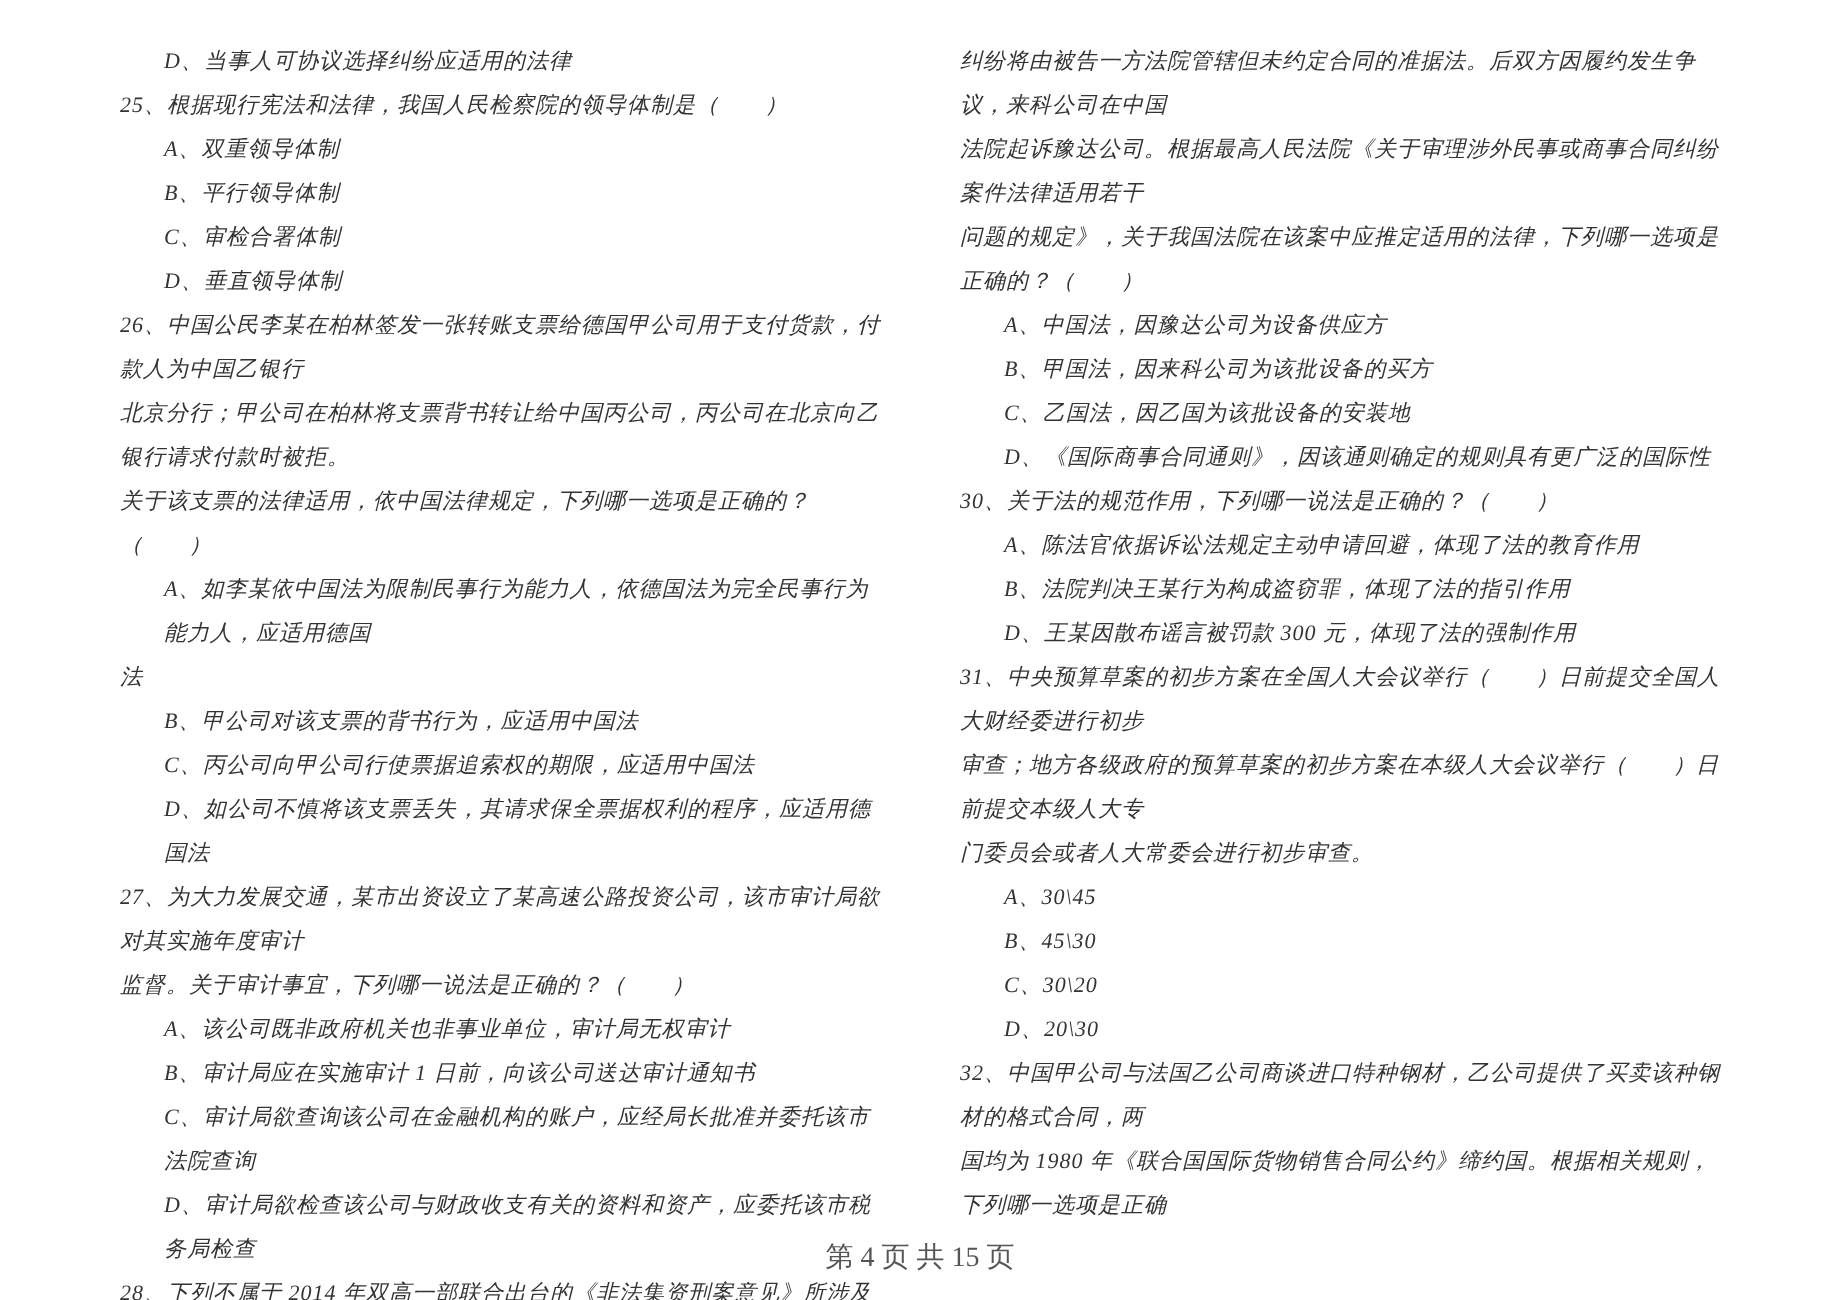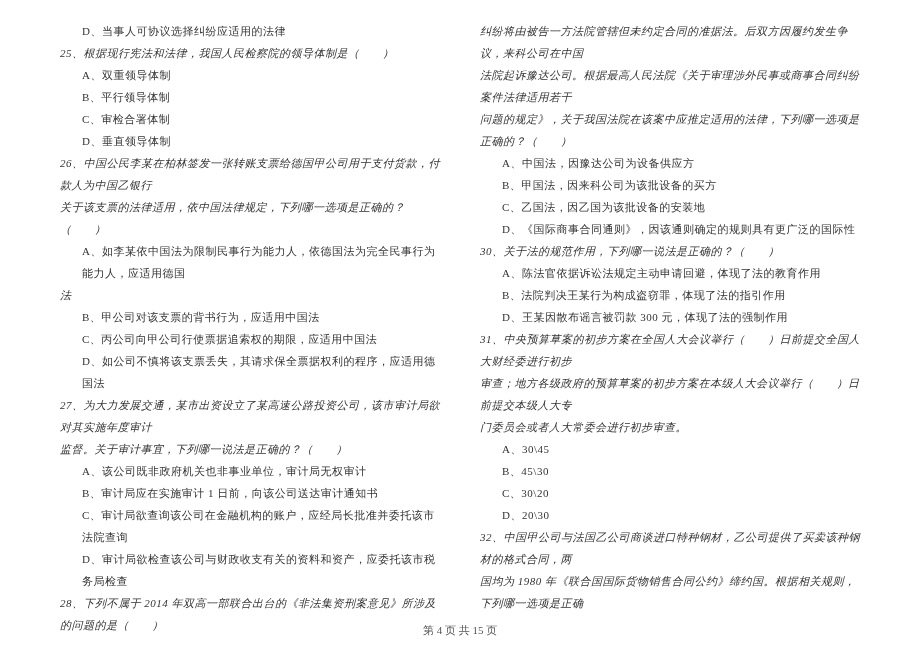--- a/index.html
+++ b/index.html
@@ -30,47 +30,49 @@
     }
     .column-right {
       padding-left: 20px;
     }
     .line {
       line-height: 2.0;
       letter-spacing: 0.5px;
     }
     .indent1 {
       padding-left: 2em;
+      font-style: italic;
     }
     .indent2 {
       padding-left: 0;
       font-style: italic;
     }
     .footer {
       position: absolute;
       bottom: 12px;
       left: 0;
       right: 0;
       text-align: center;
-      font-size: 11px;
+      font-size: 14px;
       color: #555;
     }
   </style>
 </head>
 <body>
 
 <div class="page">
   <div class="column column-left" id="left-col">
       <div class="line indent1">D、当事人可协议选择纠纷应适用的法律</div>
       <div class="line indent2">25、根据现行宪法和法律，我国人民检察院的领导体制是（　　）</div>
       <div class="line indent1">A、双重领导体制</div>
       <div class="line indent1">B、平行领导体制</div>
       <div class="line indent1">C、审检合署体制</div>
       <div class="line indent1">D、垂直领导体制</div>
       <div class="line indent2">26、中国公民李某在柏林签发一张转账支票给德国甲公司用于支付货款，付款人为中国乙银行</div>
+      <div class="line indent2">北京分行；甲公司在柏林将支票背书转让给中国丙公司，丙公司在北京向乙银行请求付款时被拒。</div>
       <div class="line indent2">关于该支票的法律适用，依中国法律规定，下列哪一选项是正确的？（　　）</div>
       <div class="line indent1">A、如李某依中国法为限制民事行为能力人，依德国法为完全民事行为能力人，应适用德国</div>
       <div class="line indent2">法</div>
       <div class="line indent1">B、甲公司对该支票的背书行为，应适用中国法</div>
       <div class="line indent1">C、丙公司向甲公司行使票据追索权的期限，应适用中国法</div>
       <div class="line indent1">D、如公司不慎将该支票丢失，其请求保全票据权利的程序，应适用德国法</div>
       <div class="line indent2">27、为大力发展交通，某市出资设立了某高速公路投资公司，该市审计局欲对其实施年度审计</div>
       <div class="line indent2">监督。关于审计事宜，下列哪一说法是正确的？（　　）</div>
       <div class="line indent1">A、该公司既非政府机关也非事业单位，审计局无权审计</div>
       <div class="line indent1">B、审计局应在实施审计 1 日前，向该公司送达审计通知书</div>

